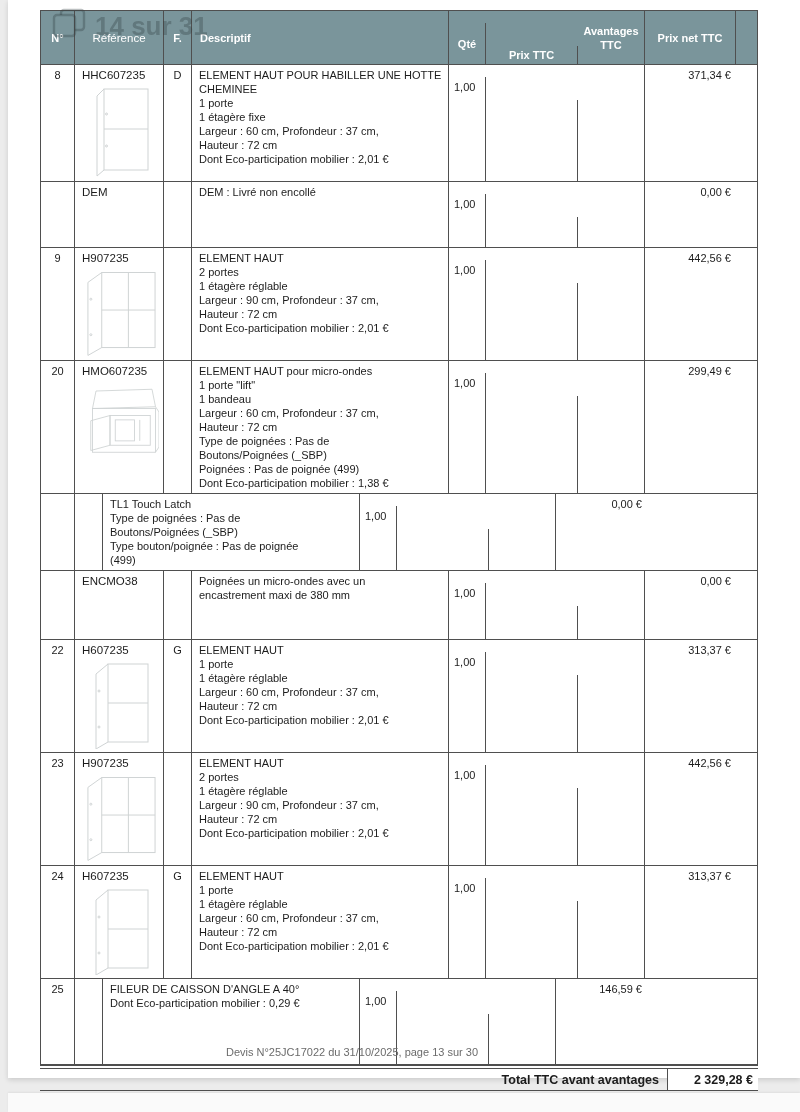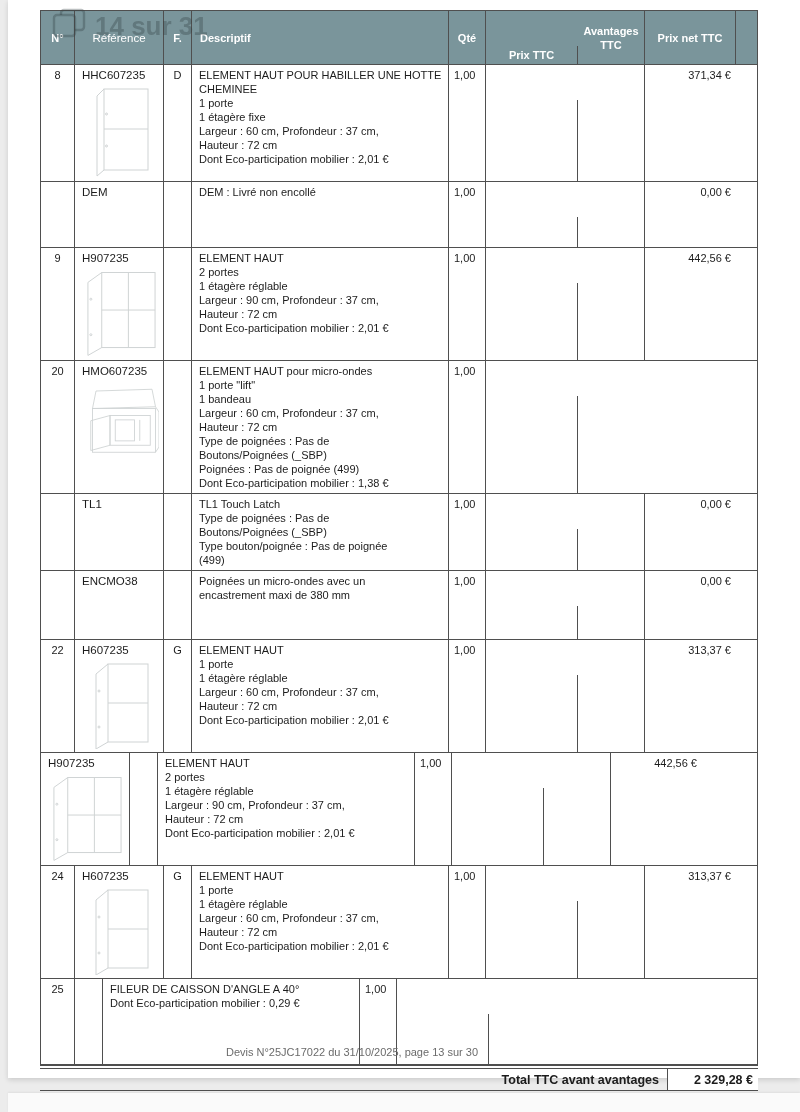--- a/index.html
+++ b/index.html
@@ -16,21 +16,21 @@
           min-height:34px;border-bottom:1px solid var(--line);box-sizing:border-box;}
   .t-row{display:flex;border-bottom:1px solid var(--line);box-sizing:border-box;background:#fff;}
   .t-row:last-child{border-bottom:none;}
   .cell{box-sizing:border-box;border-right:1px solid var(--line);padding:3px 4px;
         font-size:11px;line-height:14px;overflow:hidden;}
   .cell:last-child{border-right:none;}
   .c-num{width:34px;text-align:center;}
   .c-ref{width:89px;font-weight:normal;font-size:11.5px;padding-left:7px;}
   .c-f{width:28px;text-align:center;}
   .c-desc{width:257px;padding-left:7px;}
-  .c-qty{width:37px;padding-left:5px;}
+  .c-qty{width:37px;padding-left:5px;margin-top:12px;}
   .c-prix{width:92px;margin-top:35px;}
   .c-adv{width:67px;}
   .c-net{width:91px;text-align:right;padding-right:5px;}
   .t-head .cell{display:flex;align-items:center;justify-content:center;text-align:center;
                 padding:2px 3px;border-right:1px solid var(--line);}
   .t-head .c-desc{justify-content:flex-start;text-align:right;padding-left:8px;}
   .drawing{margin-top:4px;display:flex;justify-content:center;}
   .drawing svg{stroke:#cfd3d4;fill:none;stroke-width:1;}
   
   .totals{margin-top:2px;border-top:1px solid var(--line);box-sizing:border-box;}
@@ -161,26 +161,24 @@
                 <div>Largeur : 60 cm, Profondeur : 37 cm,</div>
                 <div>Hauteur : 72 cm</div>
                 <div>Type de poignées : Pas de</div>
                 <div>Boutons/Poignées (_SBP)</div>
                 <div>Poignées : Pas de poignée (499)</div>
                 <div>Dont Eco-participation mobilier : 1,38 €</div>
               </div>
               <div class="cell c-qty">1,00</div>
               <div class="cell c-prix"></div>
               <div class="cell c-adv"></div>
+              <div class="cell c-net">299,49 €</div>
             </div>
             <div class="t-row" style="min-height: 76px;">
               <div class="cell c-num"></div>
-              <div class="cell c-ref">
-                <div>TL1</div>
-              </div>
               <div class="cell c-f"></div>
               <div class="cell c-desc">
                 <div>TL1 Touch Latch</div>
                 <div>Type de poignées : Pas de</div>
                 <div>Boutons/Poignées (_SBP)</div>
                 <div>Type bouton/poignée : Pas de poignée</div>
                 <div>(499)</div>
               </div>
               <div class="cell c-qty">1,00</div>
               <div class="cell c-prix"></div>
@@ -224,20 +222,21 @@
                 <div>Largeur : 60 cm, Profondeur : 37 cm,</div>
                 <div>Hauteur : 72 cm</div>
                 <div>Dont Eco-participation mobilier : 2,01 €</div>
               </div>
               <div class="cell c-qty">1,00</div>
               <div class="cell c-prix"></div>
               <div class="cell c-adv"></div>
               <div class="cell c-net">313,37 €</div>
             </div>
             <div class="t-row" style="min-height: 91px;">
+              <div class="cell c-num">23</div>
               <div class="cell c-ref">
                 <div>H907235</div>
                 <div class="drawing">
                   <svg width="78" height="88" viewBox="0 0 78 88">
                     <rect x="20" y="3" width="54" height="76"></rect>
                     <line x1="47" y1="3" x2="47" y2="79"></line>
                     <line x1="20" y1="41" x2="74" y2="41"></line>
                     <polyline points="20,3 6,13 6,87 20,79"></polyline>
                     <circle cx="9" cy="30" r="1"></circle>
                     <circle cx="9" cy="66" r="1"></circle>
@@ -289,20 +288,21 @@
             <div class="t-row" style="min-height: 85px;">
               <div class="cell c-num">25</div>
               <div class="cell c-f"></div>
               <div class="cell c-desc">
                 <div>FILEUR DE CAISSON D'ANGLE A 40°</div>
                 <div>Dont Eco-participation mobilier : 0,29 €</div>
               </div>
               <div class="cell c-qty">1,00</div>
               <div class="cell c-prix"></div>
               <div class="cell c-adv"></div>
+              <div class="cell c-net">146,59 €</div>
             </div>
           </div>
       </div>
 
       <div class="totals" id="totals">
           <div class="total-row">
             <div class="total-label">Total TTC avant avantages</div>
             <div class="total-value">2 329,28 €</div>
           </div>
         </div>

